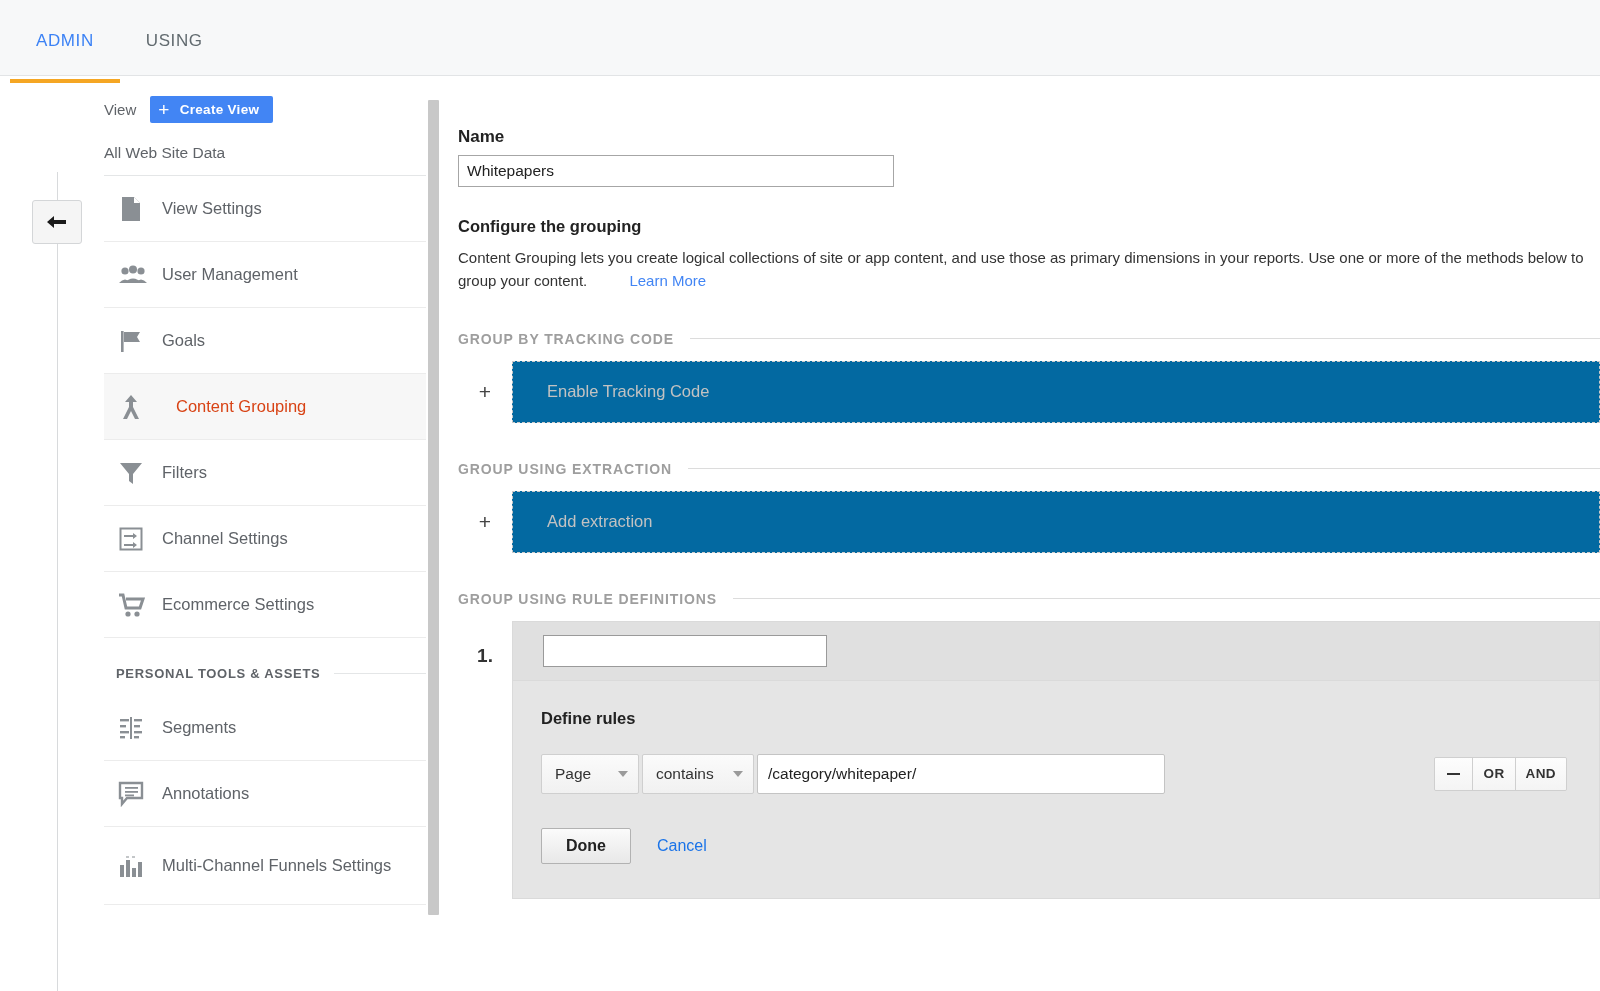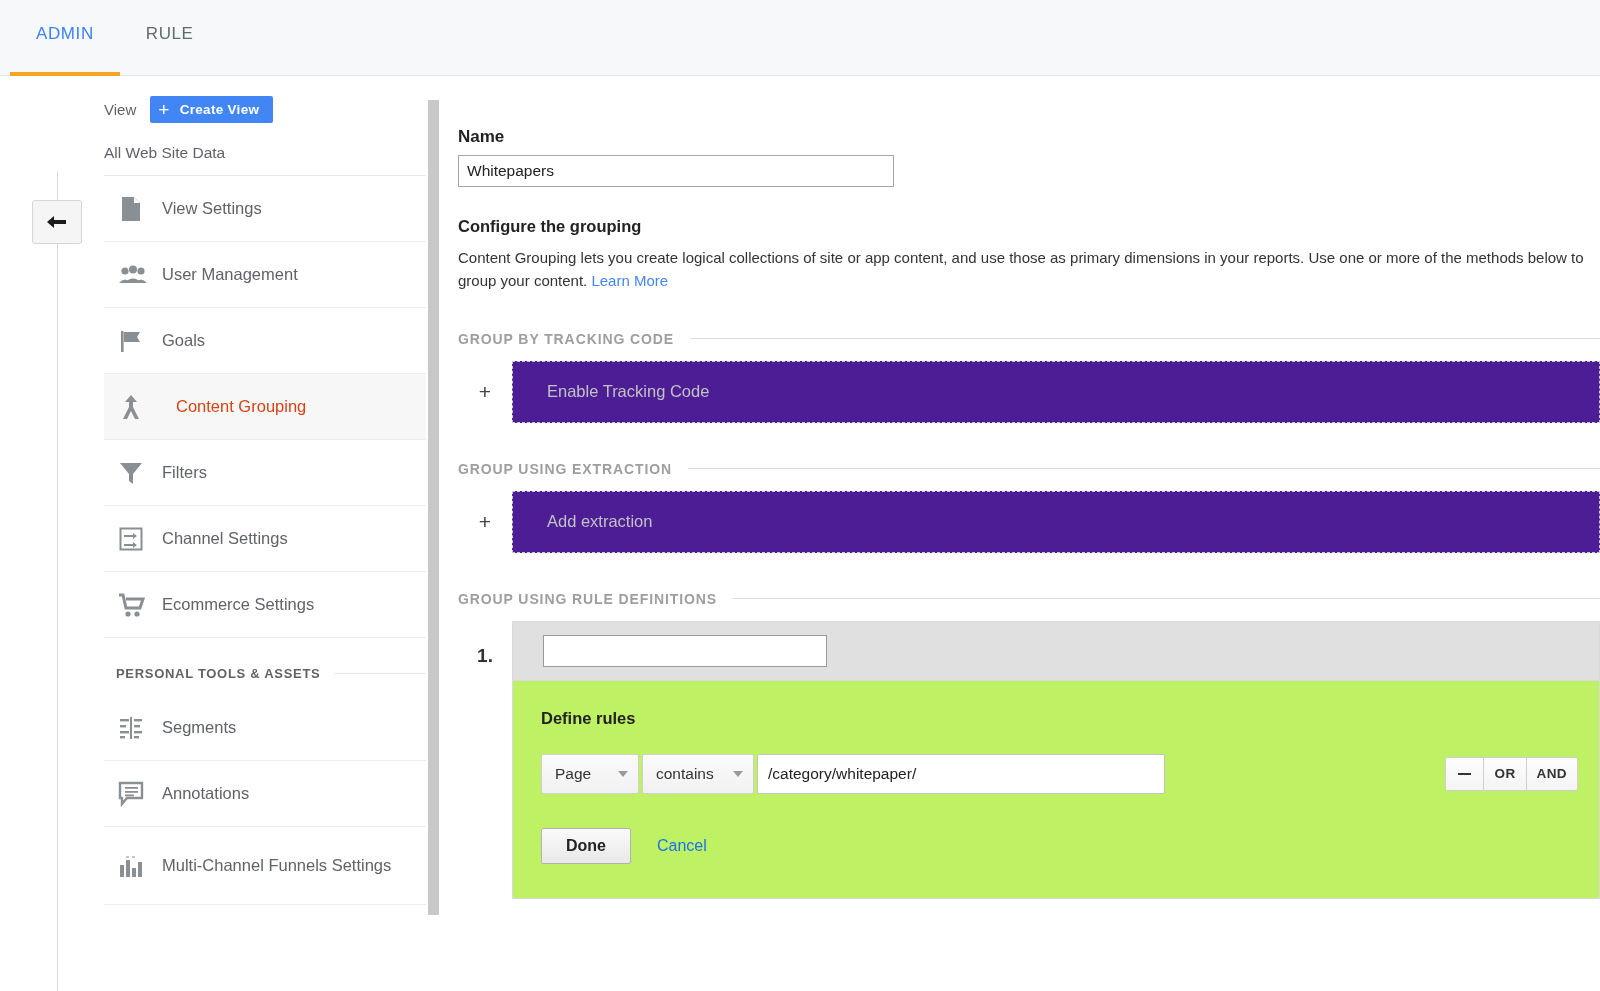--- a/index.html
+++ b/index.html
@@ -13,21 +13,21 @@
   }
 
   
   .topbar {
     position: absolute; top: 0; left: 0;
     width: 1600px; height: 76px;
     background: #f7f8f9;
     border-bottom: 1px solid #e2e4e6;
   }
   .topbar .tabs {
-    position: absolute; left: 10px; top: 0;
+    position: absolute; left: 10px; top: 7px;
     height: 76px; display: flex; align-items: flex-start;
   }
   .tab {
     font-size: 17px; letter-spacing: .6px;
     padding: 24px 26px 0 26px;
     color: #616a6f; cursor: pointer;
     position: relative; height: 76px;
   }
   .tab.active { color: #3c82f5; }
   .tab.active::after {
@@ -146,21 +146,21 @@
     background: #fff; outline: none;
   }
   .sub-head {
     font-size: 16.5px; color: #222; font-weight: bold;
     margin: 30px 0 10px 0;
   }
   .desc {
     font-size: 15px; color: #333; line-height: 1.55;
     max-width: 1140px; margin: 0;
   }
-  .desc a { color: #4285f4; text-decoration: none; }
+  .desc a { color: #4285f4; text-decoration: none; margin-left: 38px; }
 
   .group-head {
     display: flex; align-items: center;
     margin: 38px 0 0 0;
     font-size: 14px; font-weight: bold;
     color: #9e9e9e; letter-spacing: .9px;
   }
   .group-head .rule {
     flex: 1; height: 1px; background: #dcdcdc; margin-left: 16px;
   }
@@ -169,21 +169,21 @@
     display: flex; align-items: center; margin-top: 14px;
   }
   .dash-plus {
     width: 54px; min-width: 54px;
     text-align: center; font-size: 21px; color: #444;
     cursor: pointer; user-select: none;
   }
   .dash-box {
     flex: 1; height: 62px;
     border: 1px dashed #c9c9c9;
-    background: #4c1d95;
+    background: #0369a1;
     display: flex; align-items: center;
     padding-left: 34px;
     font-size: 16.5px; color: #c2c2c2;
     cursor: pointer;
   }
 
   
   .rule-wrap { display: flex; margin-top: 14px; }
   .rule-num {
     width: 54px; min-width: 54px;
@@ -197,23 +197,23 @@
     border: 1px solid #dadada; border-bottom: none;
   }
   .rule-name-input {
     width: 284px; height: 32px;
     border: 1px solid #9a9a9a;
     padding: 0 8px; font-size: 15px;
     font-family: "Liberation Sans", sans-serif;
     background: #fff; outline: none;
   }
   .rule-card-body {
-    background: #bef264;
+    background: #e5e5e5;
     border: 1px solid #dadada;
-    padding: 28px 21px 34px 28px;
+    padding: 28px 32px 34px 28px;
   }
   .define-title {
     font-size: 16.5px; font-weight: bold; color: #222;
     margin: 0 0 26px 0;
   }
   .rule-line { display: flex; align-items: center; }
   .sel {
     display: flex; align-items: center; justify-content: space-between;
     height: 40px; min-width: 98px;
     background: linear-gradient(#fbfbfb,#f1f1f1);
@@ -266,21 +266,21 @@
     margin-left: 26px; font-size: 16px;
     color: #1a73e8; cursor: pointer;
   }
 </style>
 </head>
 <body>
 
 <div class="topbar">
   <div class="tabs">
     <div class="tab active">ADMIN</div>
-    <div class="tab">RULE</div>
+    <div class="tab">USING</div>
   </div>
 </div>
 
 <div class="rail"></div>
 <div class="collapse-btn">
   <svg width="26" height="20" viewBox="0 0 26 20">
     <path d="M10 4 L3 10 L10 16 L10 12 L22 12 L22 8 L10 8 Z" fill="#1a1a1a"></path>
   </svg>
 </div>
 

